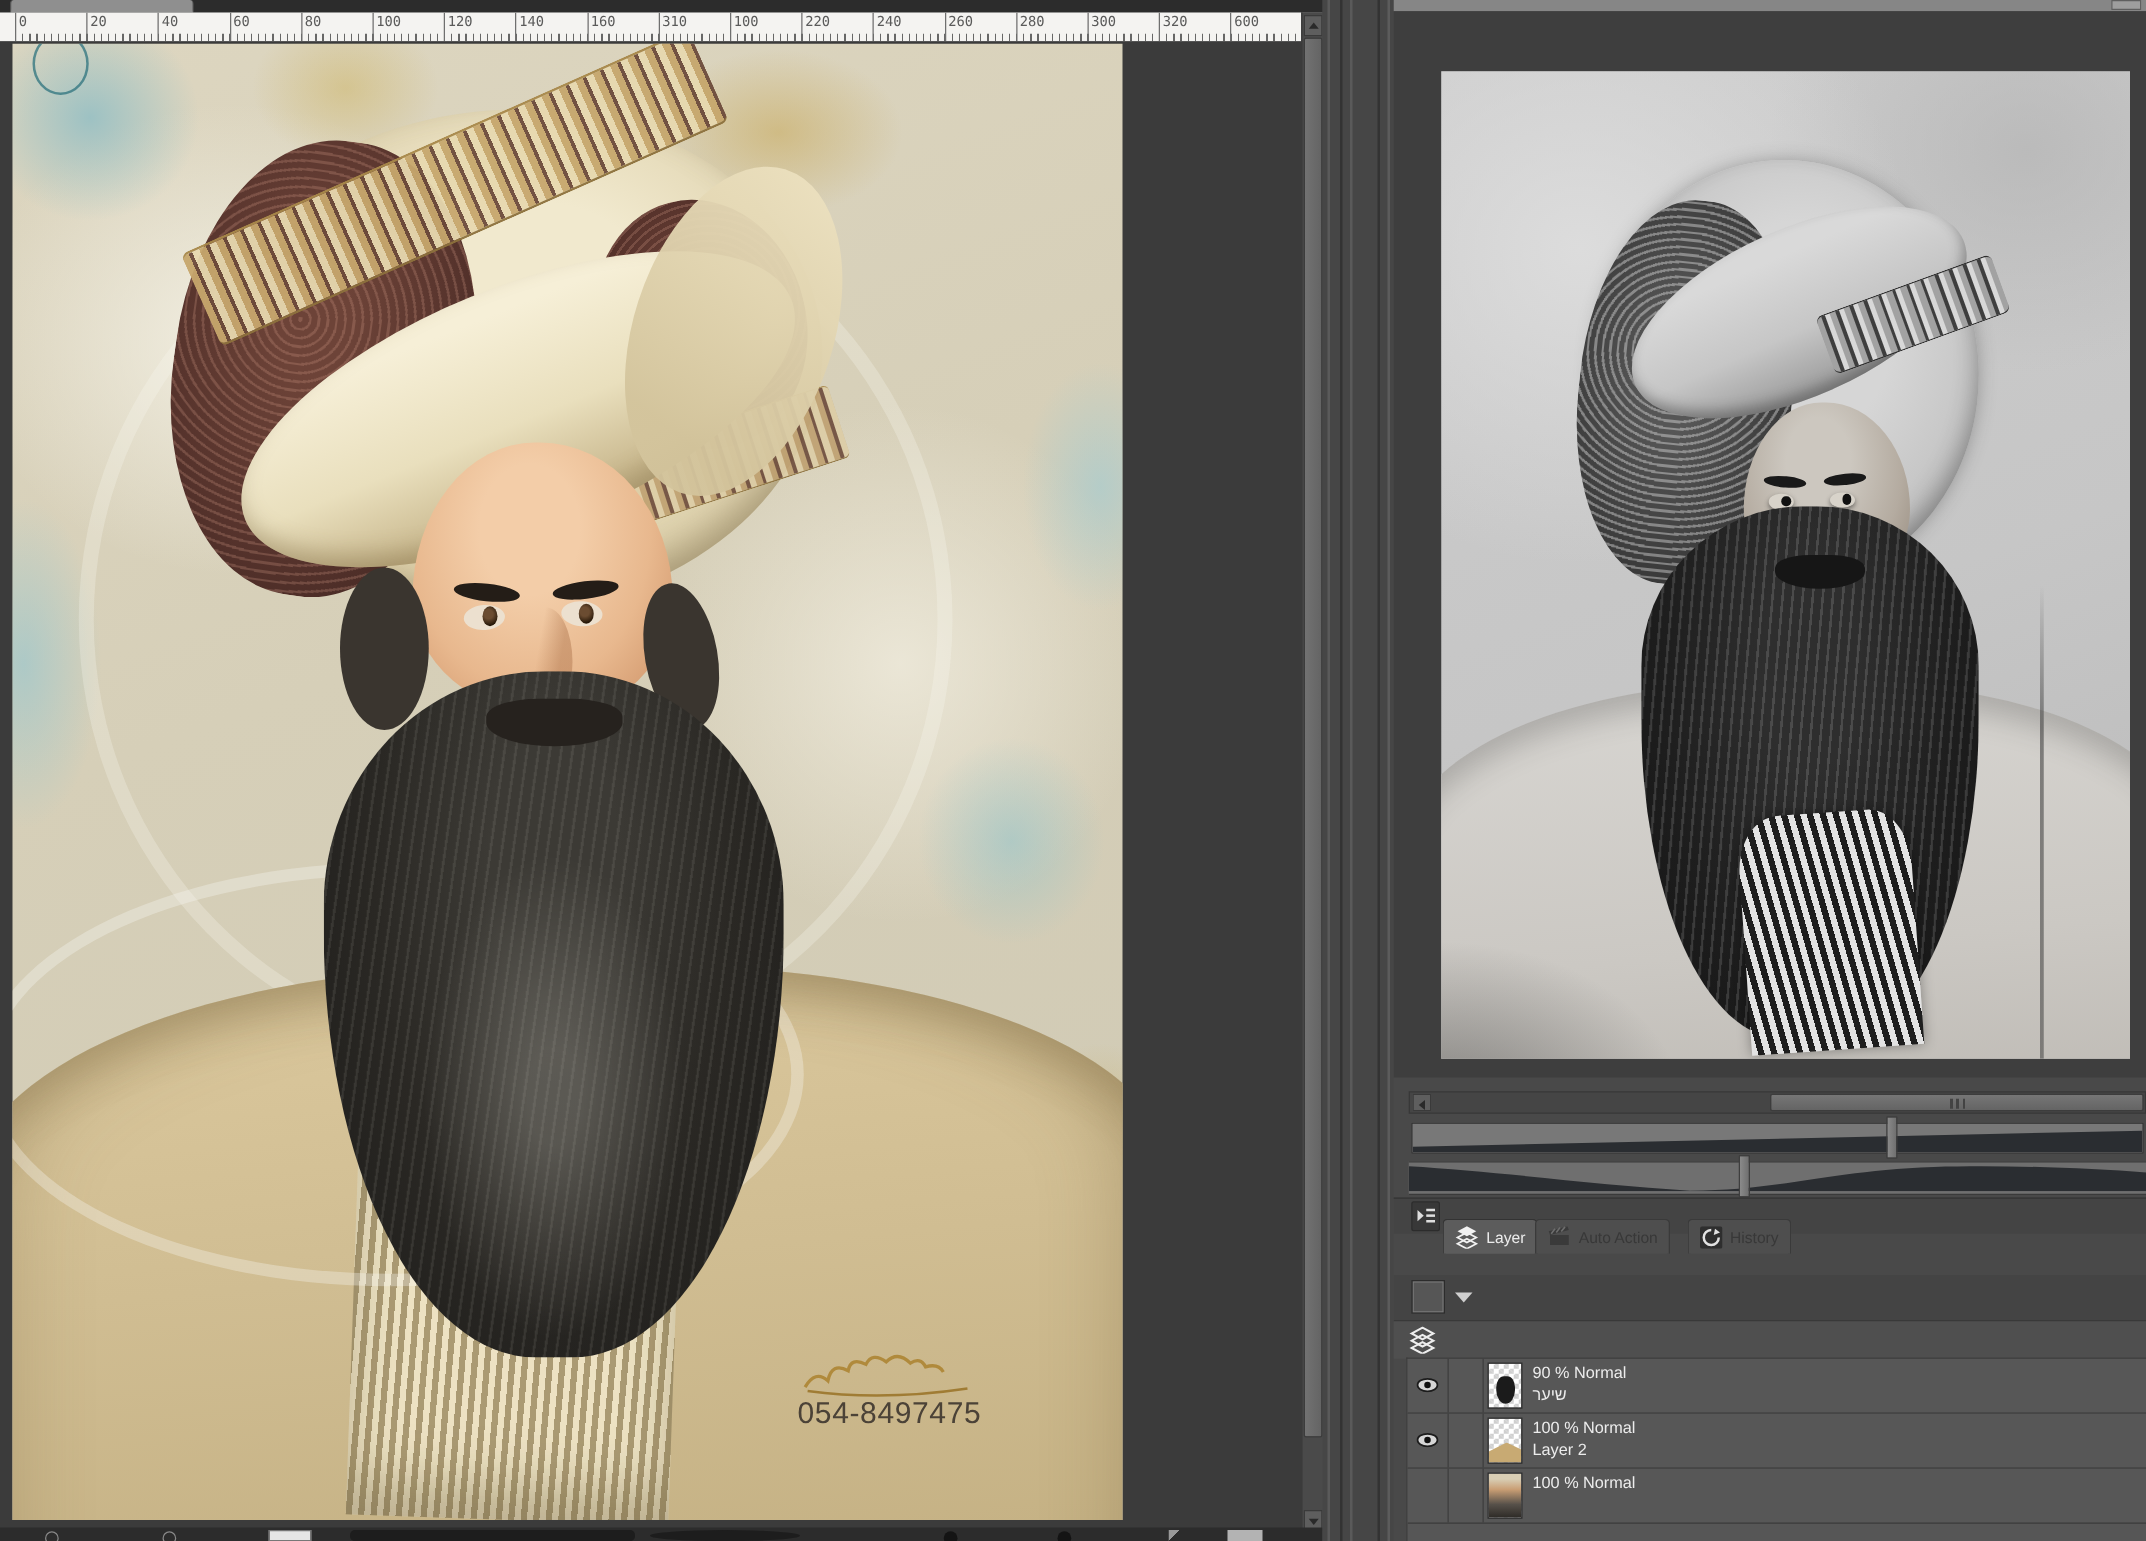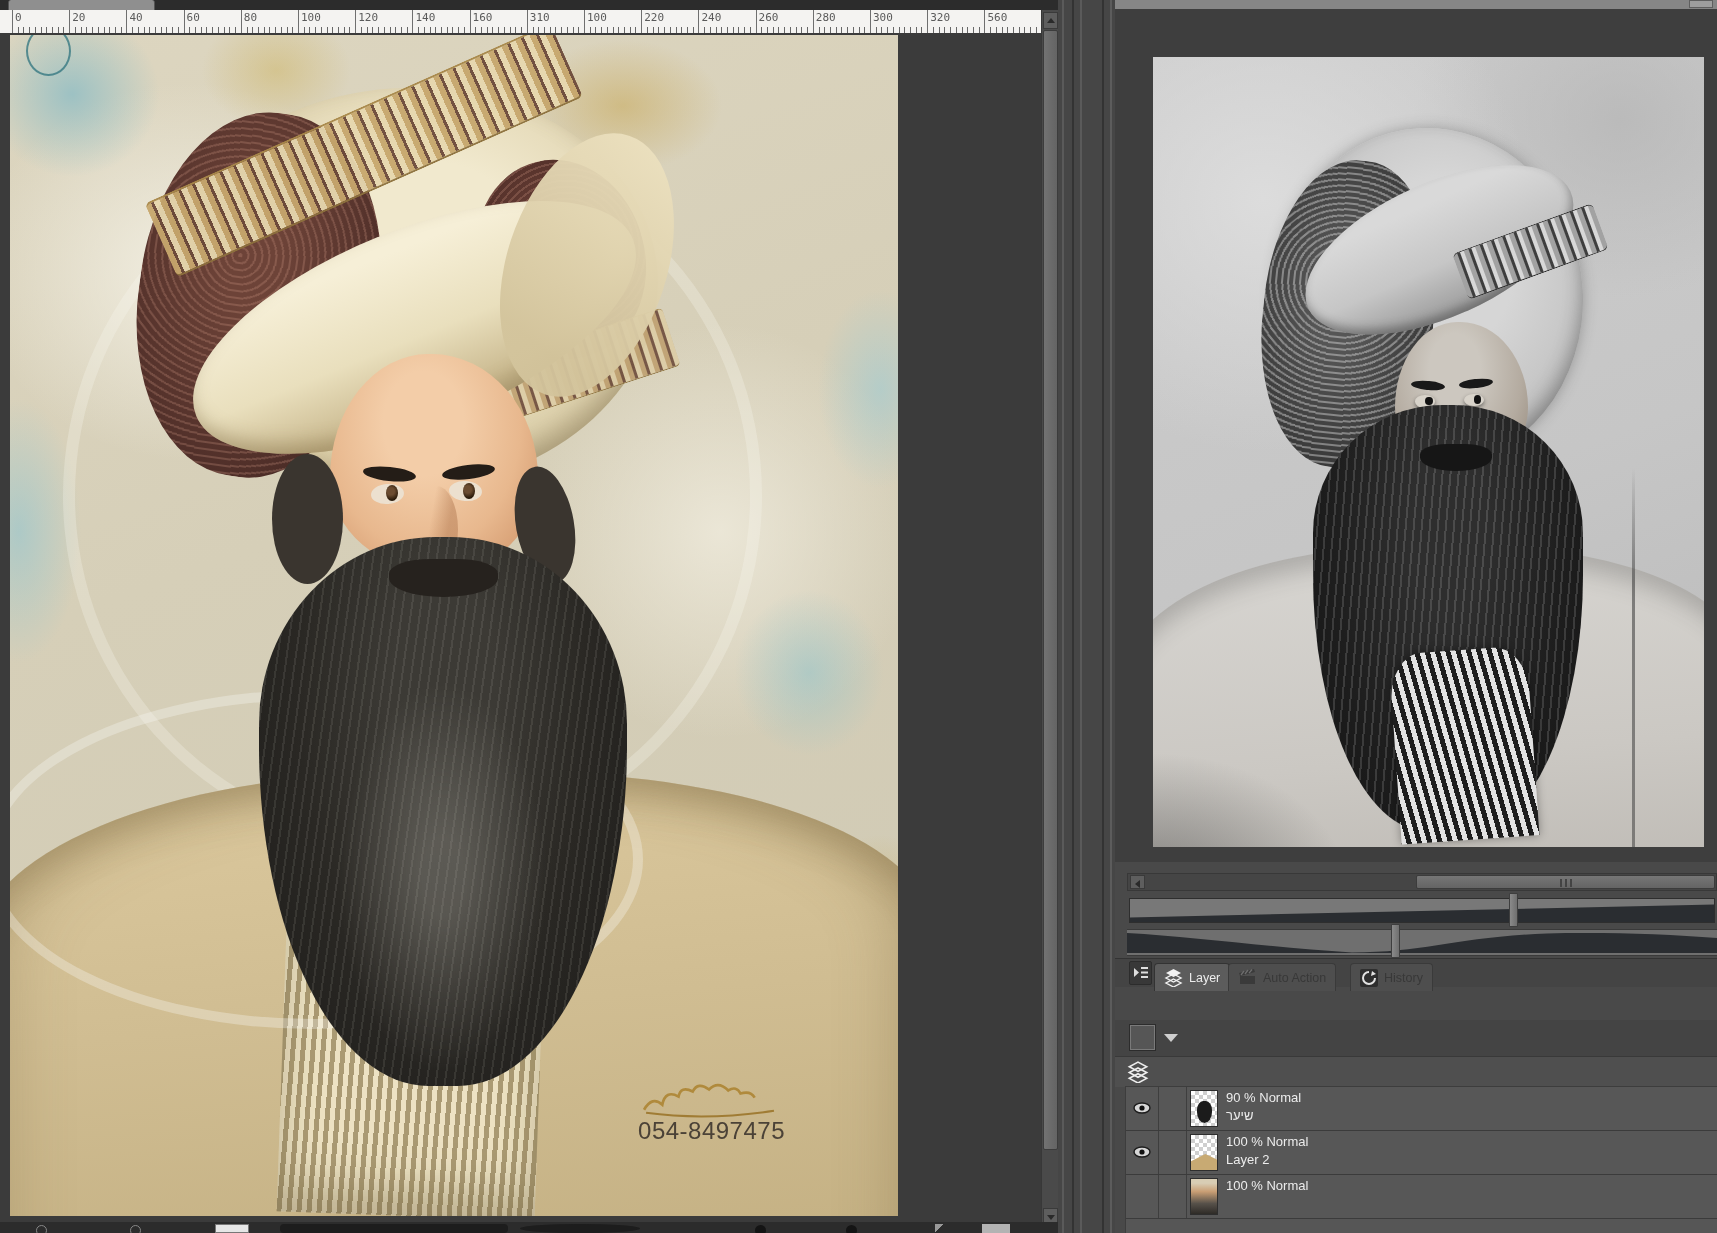--- a/index.html
+++ b/index.html
@@ -164,21 +164,21 @@
   .slider1{left:14px;top:898px;width:586px;height:25px;background:#787878;border:1px solid #2e2e2e;box-sizing:border-box;overflow:hidden;}
   .slider1-wedge{left:0;top:0;width:100%;height:100%;background:#2a2d31;
      clip-path:polygon(0 80%, 100% 24%, 100% 100%, 0 100%);}
   .slider-handle{top:-5px;width:9px;height:34px;background:linear-gradient(90deg,#8a8a8a,#6f6f6f);
      border:1px solid #3e3e3e;box-sizing:border-box;border-radius:1px;}
   .slider2{left:12px;top:929px;width:590px;height:25px;background:#6f6f6f;border-top:1px solid #3a3a3a;border-bottom:1px solid #3a3a3a;overflow:hidden;}
 
   
   .tabbar{left:0;top:958px;width:602px;height:28px;background:#444;border-top:1px solid #333;}
   .tb-menu{left:14px;top:2px;width:23px;height:24px;background:#383838;border:1px solid #2c2c2c;border-radius:2px;box-sizing:border-box;}
-  .tab{top:4px;height:28px;border-radius:4px 4px 0 0;box-sizing:border-box;display:flex;align-items:center;gap:6px;padding:0 9px;}
+  .tab{top:16px;height:28px;border-radius:4px 4px 0 0;box-sizing:border-box;display:flex;align-items:center;gap:6px;padding:0 9px;}
   .tab-active{background:#5c5c5c;border:1px solid #333;border-bottom:none;color:#ececec;}
   .tab-dim{background:#4e4e4e;border:1px solid #3a3a3a;border-bottom:none;color:#383838;}
   .tab-label{font-size:12.5px;white-space:nowrap;}
 
   
   .blend-row{left:0;top:986px;width:602px;height:34px;background:#444;}
   .blend-select{left:14px;top:4px;width:468px;height:27px;border:1px solid #2d2d2d;border-radius:3px;box-sizing:border-box;
      background:linear-gradient(180deg,#757575,#5a5a5a);display:flex;align-items:center;justify-content:center;}
   .blend-text{color:#e8e8e8;font-size:14px;}
   .blend-arrow-zone{right:0;top:0;width:36px;height:25px;border-left:1px solid #4a4a4a;}
@@ -259,21 +259,21 @@
         <div class="abs tick-label" style="left: 701.4px;">240</div>
         <div class="abs major-tick" style="left: 755.6px;"></div>
         <div class="abs tick-label" style="left: 758.6px;">260</div>
         <div class="abs major-tick" style="left: 812.8px;"></div>
         <div class="abs tick-label" style="left: 815.8px;">280</div>
         <div class="abs major-tick" style="left: 870px;"></div>
         <div class="abs tick-label" style="left: 873px;">300</div>
         <div class="abs major-tick" style="left: 927.2px;"></div>
         <div class="abs tick-label" style="left: 930.2px;">320</div>
         <div class="abs major-tick" style="left: 984.4px;"></div>
-        <div class="abs tick-label" style="left: 987.4px;">560</div>
+        <div class="abs tick-label" style="left: 987.4px;">600</div>
       </div>
     <div class="abs ruler-corner"></div>
 
     <div class="abs canvas-area">
 
       <div class="abs painting">
         <div class="abs p-selring"></div>
         <div class="abs p-ring1"></div>
         <div class="abs p-robe"></div>
         <div class="abs p-shawl"></div>

